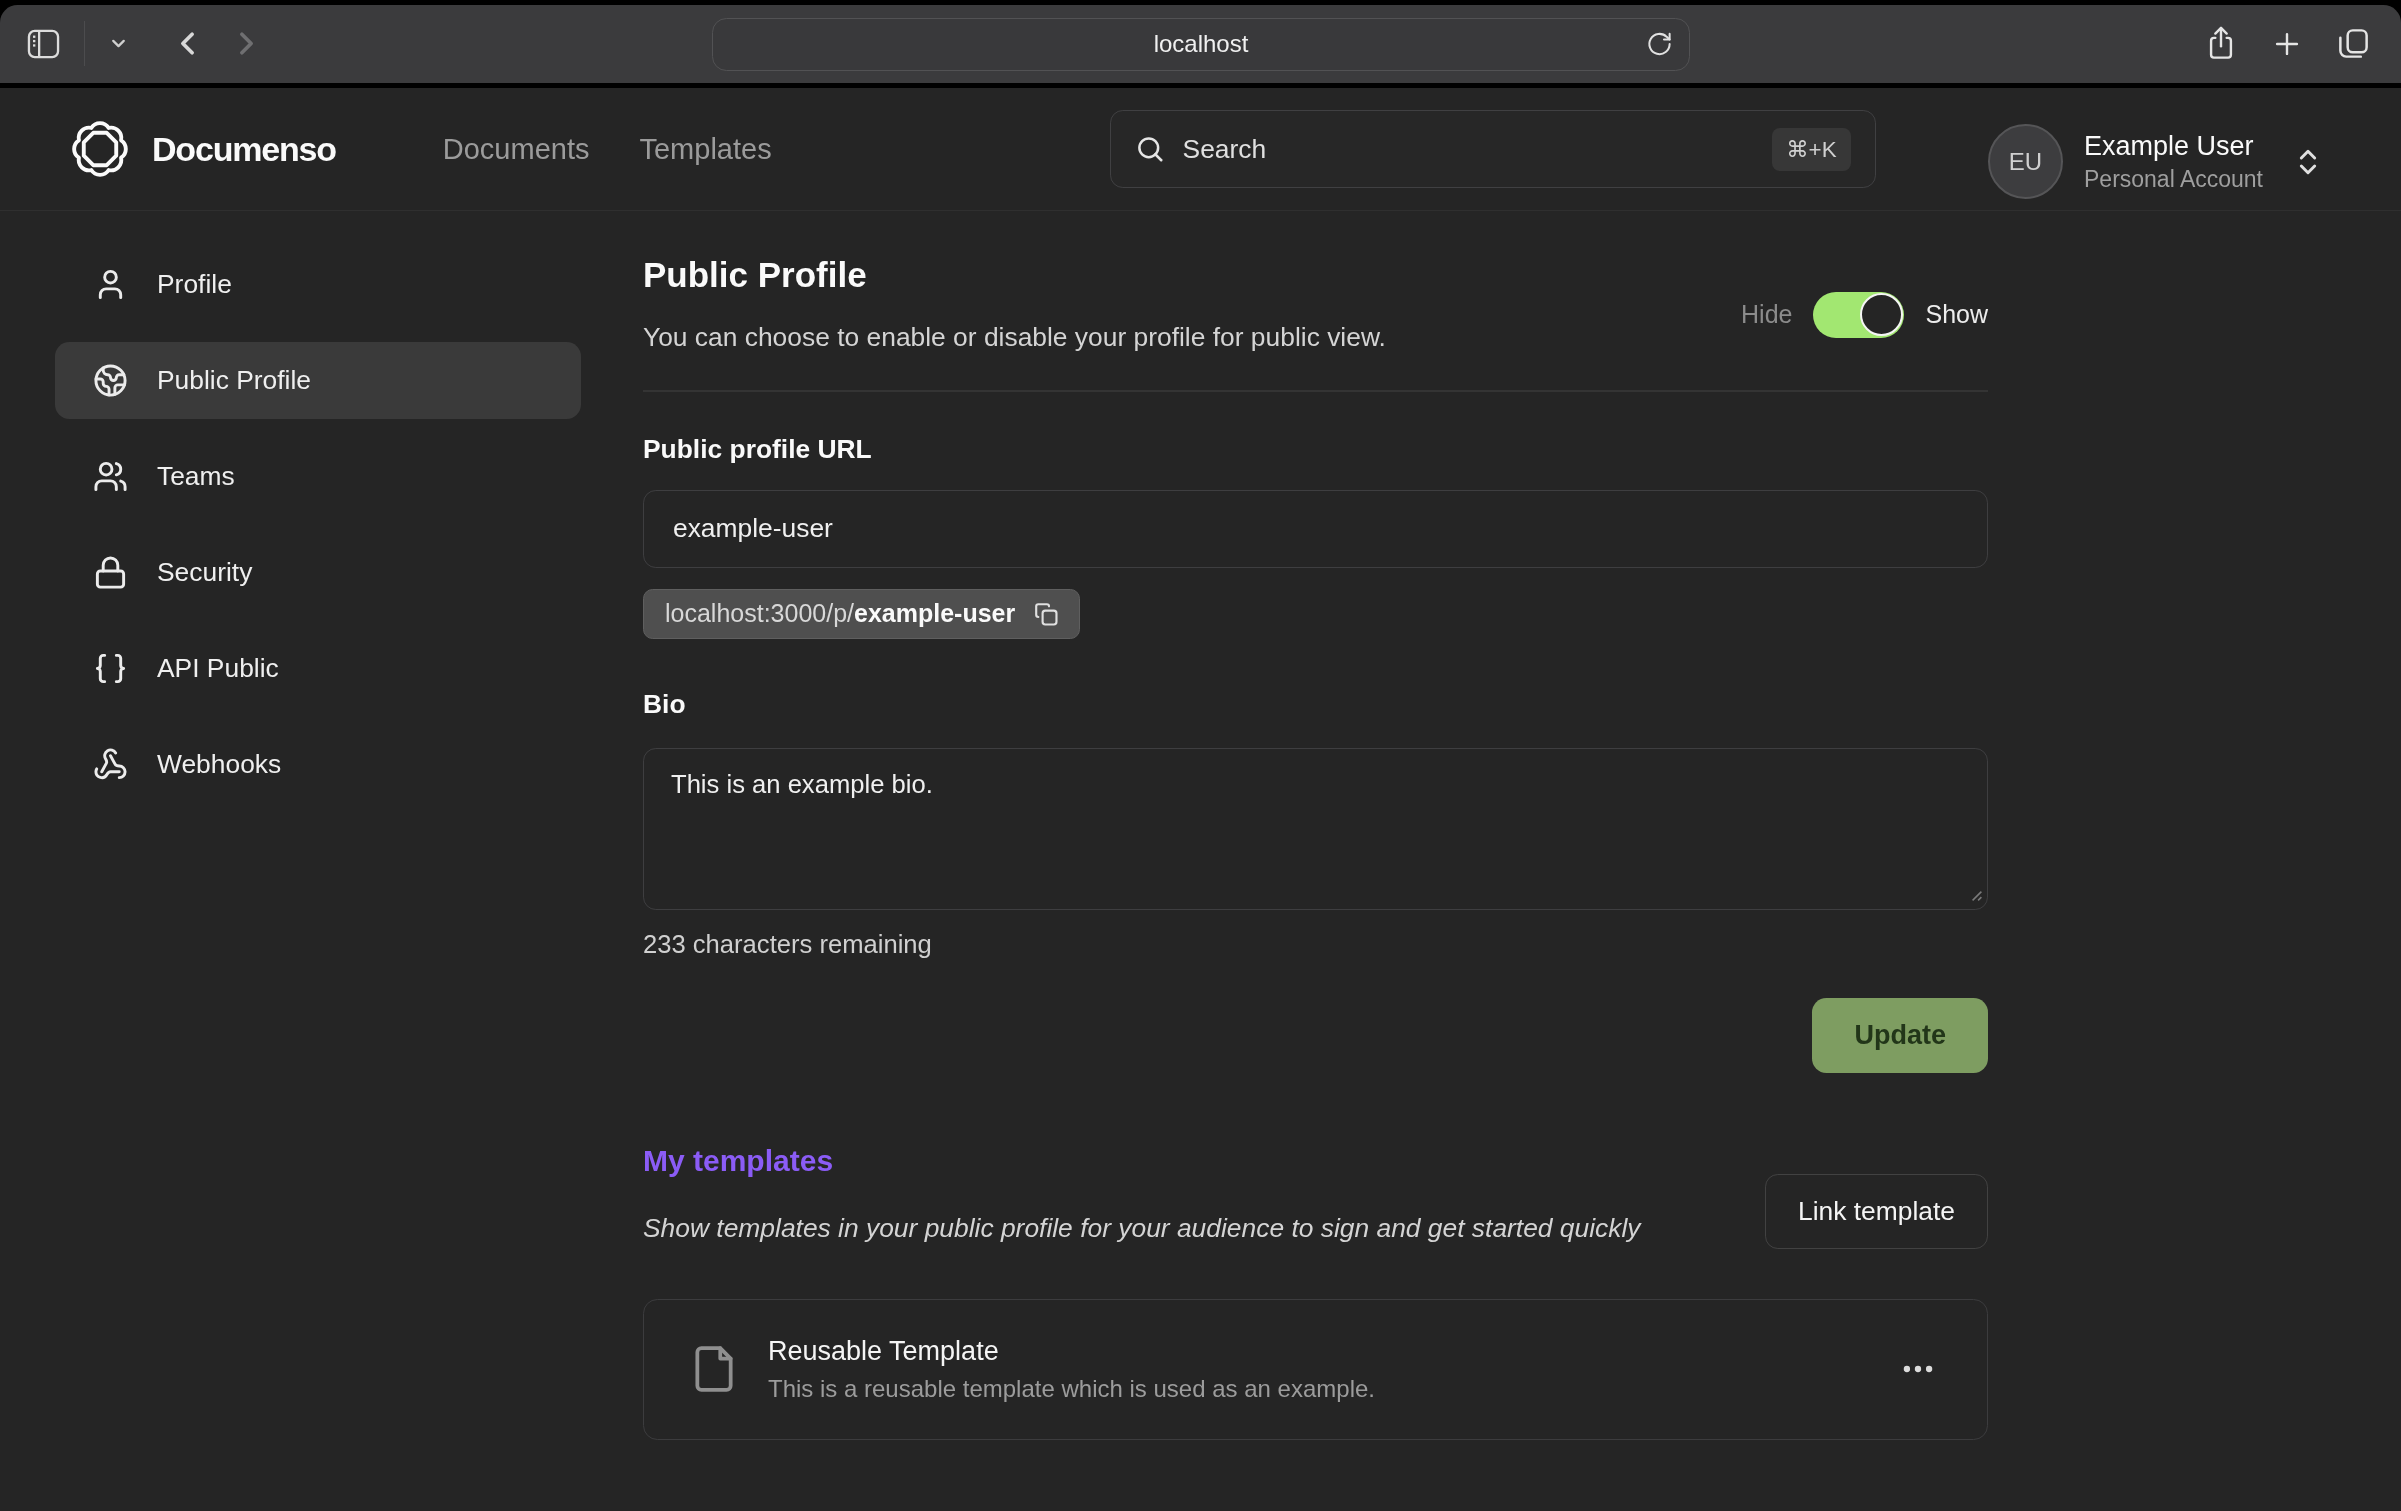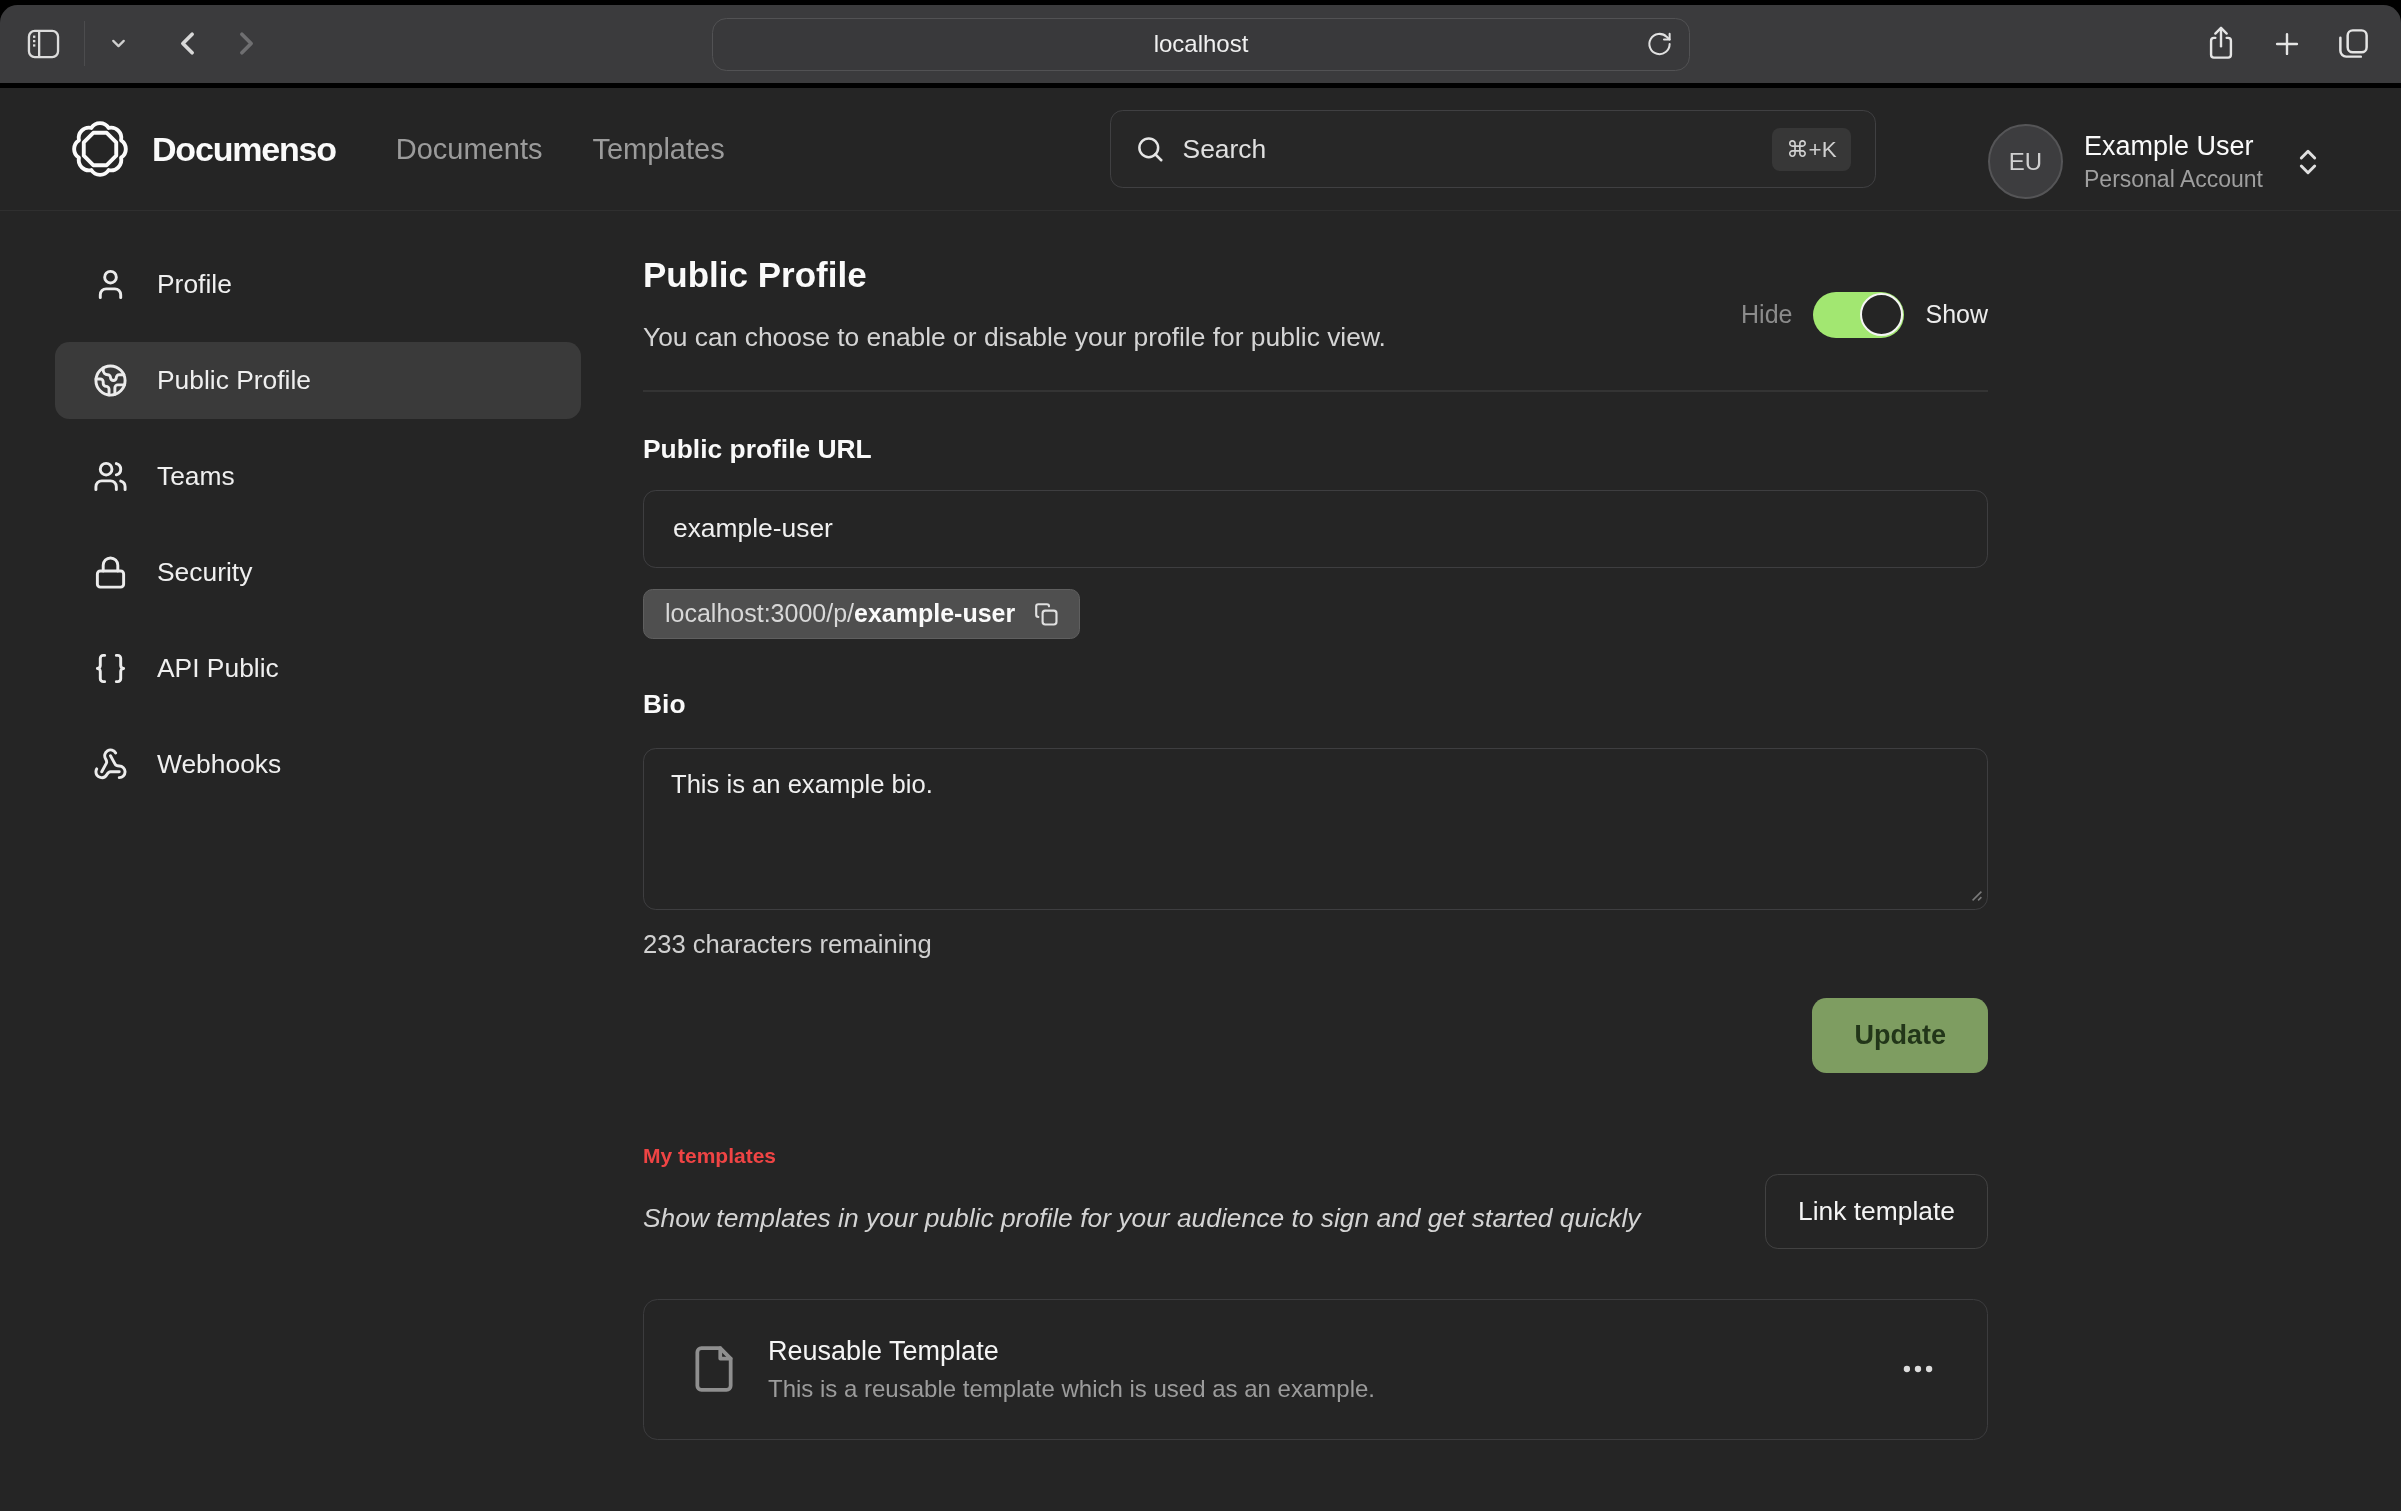--- a/index.html
+++ b/index.html
@@ -34,21 +34,21 @@
   .app {
     position: absolute; top: 88px; left: 0; width: 2401px; height: 1424px;
     background: #252525;
   }
   .app-header {
     height: 123px; border-bottom: 1.6px solid #2f2f2f;
     display: flex; align-items: center; padding: 0 69px; position: relative;
   }
   .brand { display: flex; align-items: center; gap: 21px; }
   .brand-name { font-size: 34px; font-weight: 700; letter-spacing: -1.2px; color: #fafafa; }
-  .main-nav { display: flex; gap: 50px; margin-left: 60px; }
+  .main-nav { display: flex; gap: 50px; margin-left: 107px; }
   .nav-link { font-size: 29px; color: #9b9b9b; text-decoration: none; }
 
   .searchbox {
     position: absolute; left: 1110px; top: 22.4px; width: 766px; height: 78px;
     border: 1.6px solid #404042; border-radius: 12.8px; background: #272727;
     display: flex; align-items: center; padding: 0 24px; gap: 17.6px;
   }
   .searchbox input {
     background: transparent; border: none; outline: none; flex: 1;
     font-family: "Liberation Sans", sans-serif; font-size: 26.4px; color: #ececec;
@@ -133,21 +133,21 @@
   .chars-remaining { margin-top: 17px; font-size: 25.6px; color: #d0d0d0; }
 
   .update-row { display: flex; justify-content: flex-end; margin-top: 39px; }
   .update-btn {
     height: 75px; padding: 0 42px; border-radius: 14.4px; border: none; cursor: pointer;
     background: #7e9d61; color: #223619; font-family: "Liberation Sans", sans-serif;
     font-size: 27px; font-weight: 600;
   }
 
   .templates-head { display: flex; justify-content: space-between; margin-top: 71px; }
-  .templates-title { font-size: 21px; font-weight: 600; color: #ef4444; }
+  .templates-title { font-size: 30px; font-weight: 600; color: #8b5cf6; }
   .templates-desc { font-size: 26.4px; color: #d4d4d4; margin-top: 30px; width: 1104px; line-height: 41px; font-style: italic; }
   .link-template-btn {
     margin-top: 30px; height: 75px; padding: 0 32px; border-radius: 12.8px;
     border: 1.6px solid #424242; background: transparent; cursor: pointer; flex: none;
     color: #f5f5f5; font-family: "Liberation Sans", sans-serif; font-size: 26.4px;
     align-self: flex-start;
   }
   .template-card {
     margin-top: 50px; height: 141px; border: 1.6px solid #3c3c3e; border-radius: 14.4px;
     display: flex; align-items: center; padding: 0 45px; gap: 29px;

